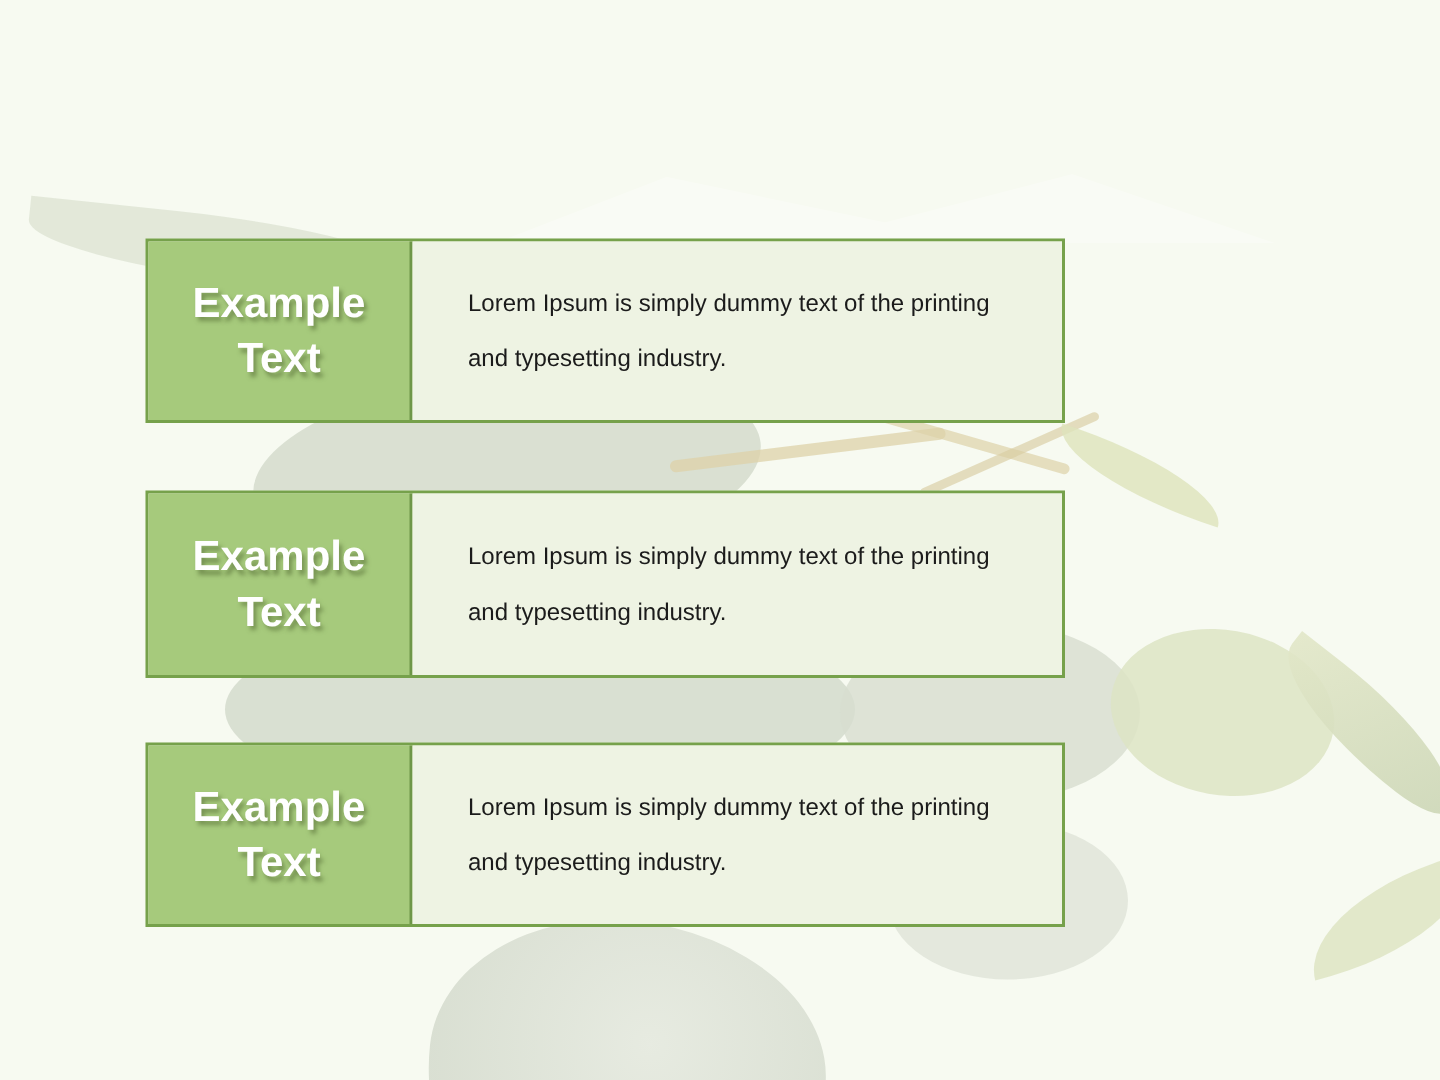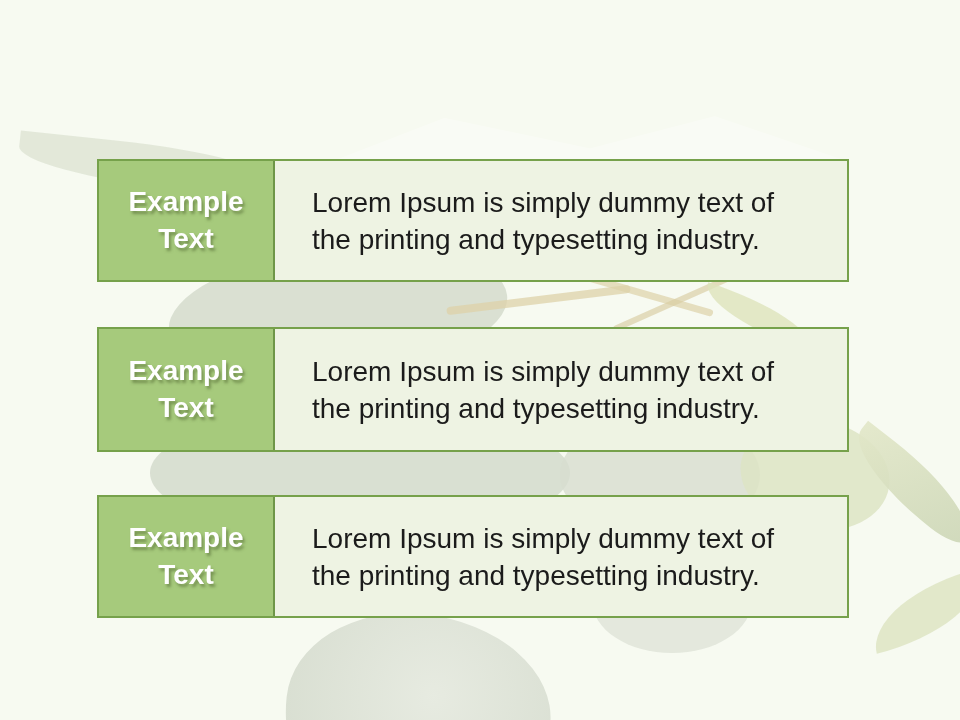--- a/index.html
+++ b/index.html
@@ -103,21 +103,21 @@
     color: #ffffff;
     text-shadow: 0 1px 2px rgba(40,70,20,.25);
     letter-spacing: .2px;
   }
   .title .bold-part { font-weight: 700; margin-right: 9px; }
 
   
   .blocks { position: absolute; inset: 0; z-index: 3; }
   .text-block {
     position: absolute;
-    left: 97px; width: 752px;
+    left: 97px; width: 613px;
     box-sizing: border-box;
     border: 2px solid #76a14b;
     display: flex;
     background: #eef3e3;
   }
   .tb-1 { top: 159px; height: 123px; }
   .tb-2 { top: 327px; height: 125px; }
   .tb-3 { top: 495px; height: 123px; }
   .tb-label {
     width: 176px;
@@ -134,21 +134,21 @@
     text-shadow: 2px 3px 3px rgba(78,100,48,.55);
   }
   .tb-body {
     flex: 1;
     display: flex; align-items: center;
     background: #eef3e3;
   }
   .tb-body p {
     margin: 0;
     padding: 0 42px 0 37px;
-    font-size: 28px;
+    font-size: 16px;
     line-height: 37px;
     color: #1b1b1b;
   }
 </style>
 </head>
 <body>
 
 <div class="slide">
 
   <div class="watermark">

